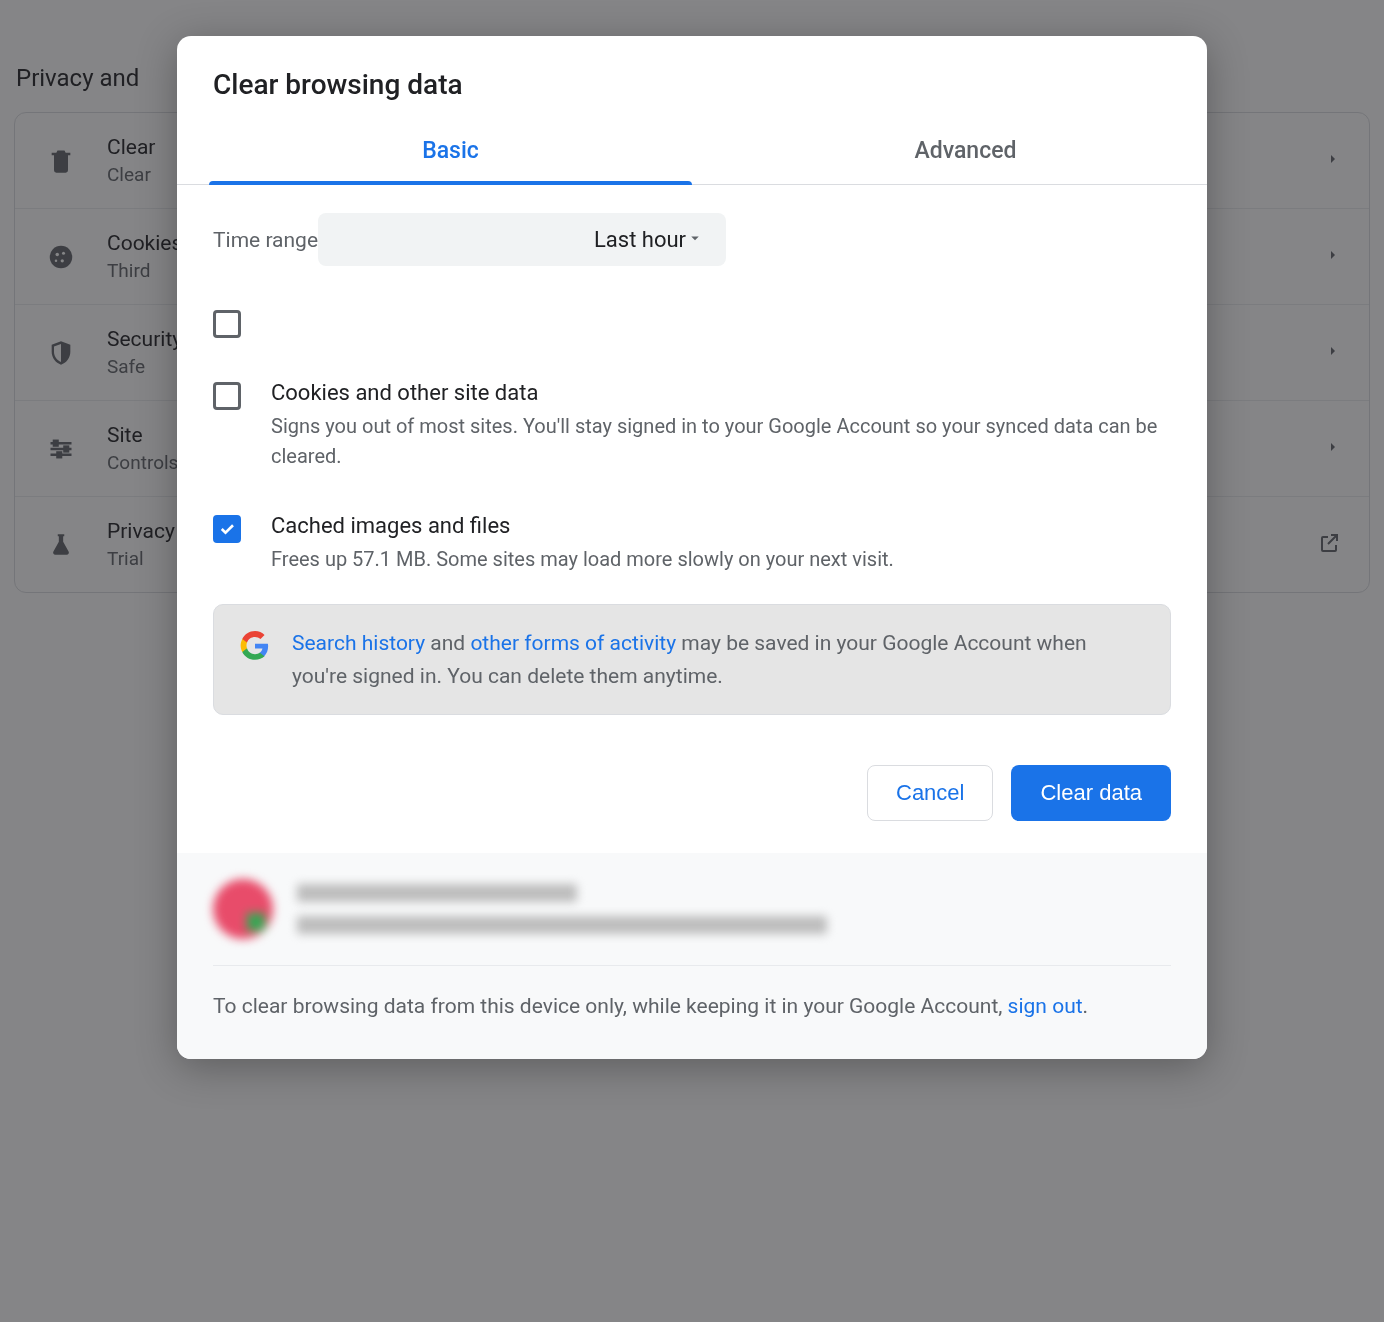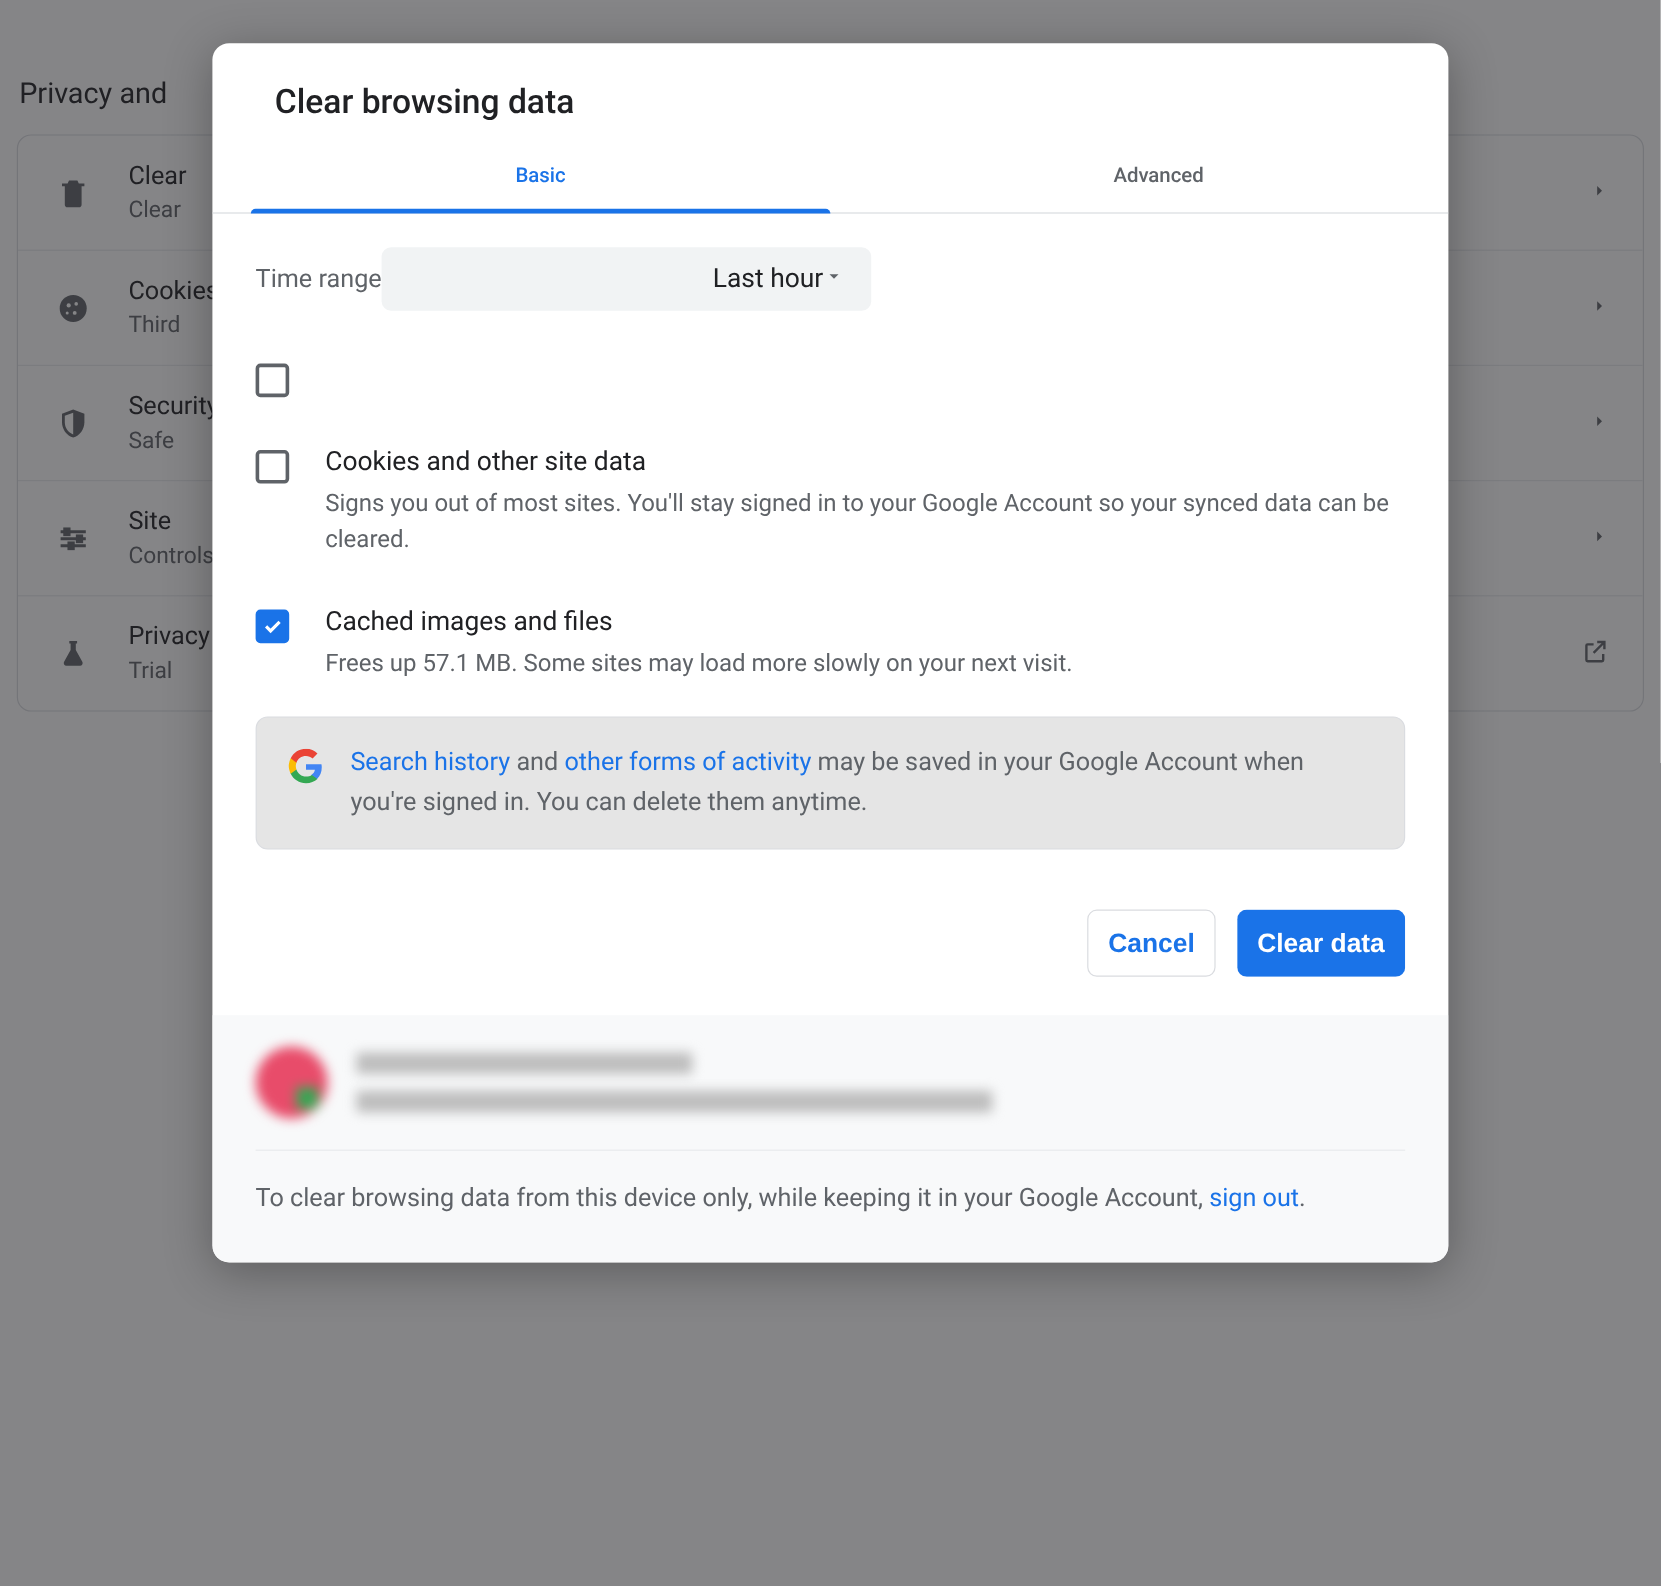--- a/index.html
+++ b/index.html
@@ -57,31 +57,30 @@
     background: #fff;
     border-radius: 14px;
     box-shadow: 0 8px 40px rgba(0,0,0,0.3);
     overflow: hidden;
   }
   .dialog-title {
     font-size: 28px;
     padding: 32px 36px 18px 36px;
     color: #202124;
     font-weight: 500;
-    margin-left: 16px;
   }
   .tabs {
     display: flex;
     border-bottom: 1px solid #dadce0;
   }
   .tab {
     flex: 1;
     text-align: center;
     padding: 18px 0 20px 0;
-    font-size: 17px;
+    font-size: 23px;
     color: #5f6368;
     cursor: pointer;
     font-weight: 500;
     position: relative;
     margin-left: 32px;
   }
   .tab.active {
     color: #1a73e8;
   }
   .tab.active::after {
@@ -149,24 +148,24 @@
   .info-panel .info-text {
     font-size: 21px; color: #5f6368; line-height: 1.55;
   }
   .info-panel a { color: #1a73e8; text-decoration: none; }
   .dialog-actions {
     display: flex; justify-content: flex-end; gap: 18px;
     padding: 40px 36px 32px 36px;
   }
   .btn {
     font-size: 22px;
-    padding: 14px 16px;
+    padding: 14px 28px;
     border-radius: 8px;
     cursor: pointer;
-    font-weight: 700;
+    font-weight: 400;
     border: 1px solid transparent;
   }
   .btn-secondary {
     background: #fff;
     color: #1a73e8;
     border-color: #dadce0;
   }
   .btn-primary {
     background: #1a73e8;
     color: #fff;

